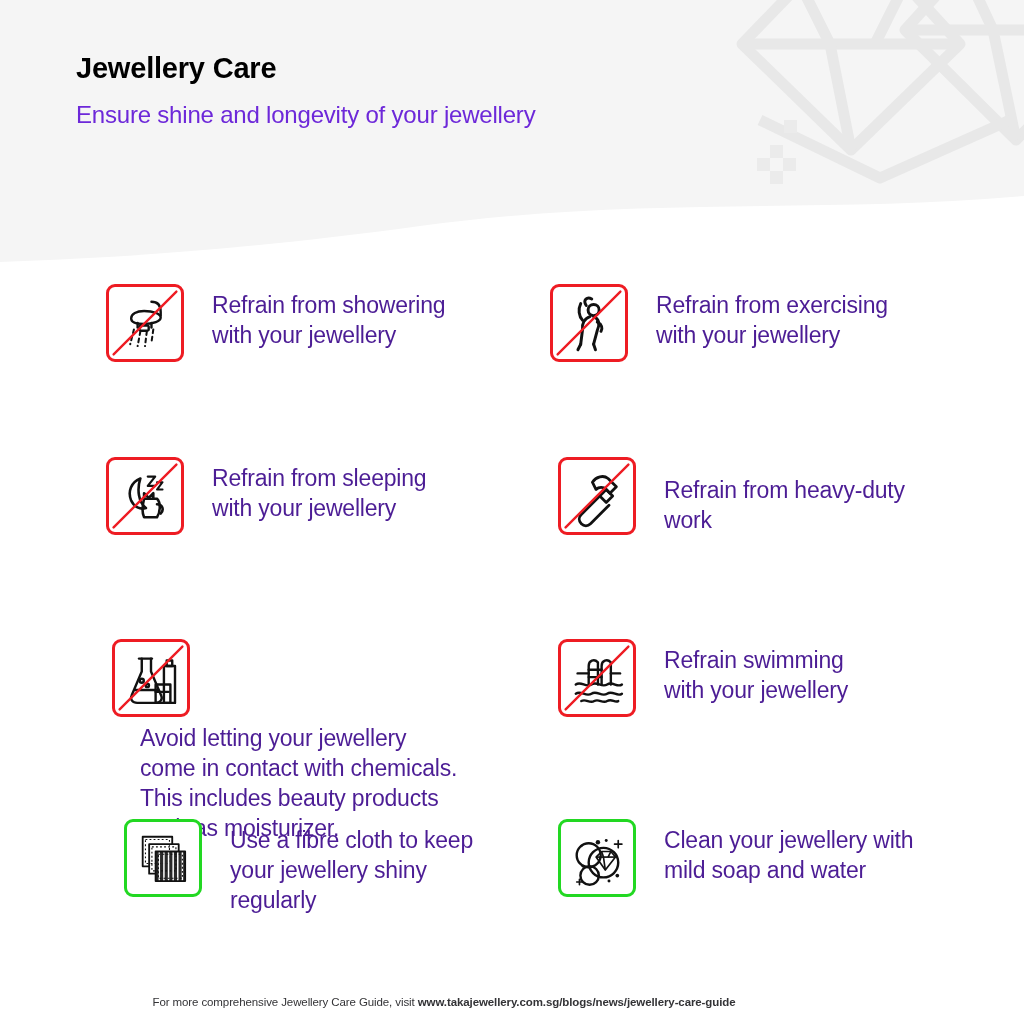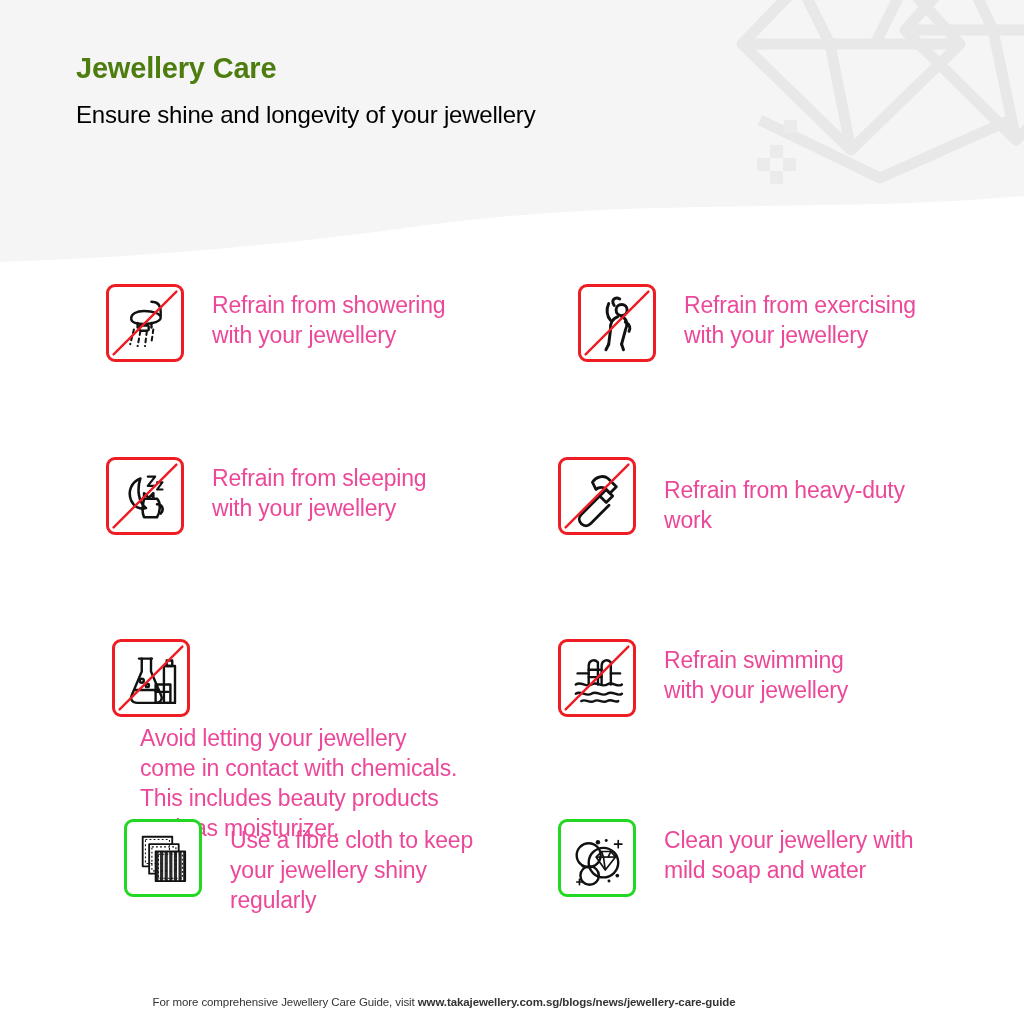--- a/index.html
+++ b/index.html
@@ -13,42 +13,42 @@
   #page { position:relative; width:1024px; height:1024px; }
 
   
   .header {
     position:absolute; left:0; top:0; width:1024px; height:262px;
     overflow:hidden;
   }
   .header-bg { position:absolute; left:0; top:0; }
   .header-text { position:absolute; left:76px; top:52px; }
   .title {
-    font-size:29px; font-weight:bold; color:#4d7c0f;
+    font-size:29px; font-weight:bold; color:#000000;
     letter-spacing:-0.2px; margin:0;
   }
   .subtitle {
-    font-size:24px; color:#000000; margin:16px 0 0 0;
+    font-size:24px; color:#6d28d9; margin:16px 0 0 0;
     font-weight:400; letter-spacing:-0.2px;
   }
 
   
   .grid { position:absolute; left:0; top:262px; width:1024px; }
   .item { position:absolute; display:flex; align-items:flex-start; }
   .icon-box {
     width:78px; height:78px; flex:0 0 78px;
     border-radius:9px; background:#ffffff;
     position:relative; box-sizing:border-box;
   }
   .icon-box.forbid { border:3px solid #ee1c23; }
   .icon-box.allow  { border:3px solid #22d822; }
   .icon-box svg { position:absolute; left:0; top:0; width:100%; height:100%; }
   .item-text {
     margin-left:28px; font-size:23px; line-height:30px;
-    color:#ec4899; letter-spacing:-0.2px; padding-top:6px;
+    color:#4c1d95; letter-spacing:-0.2px; padding-top:6px;
     white-space:pre-line;
   }
 
   
   .footer {
     position:absolute; left:0; top:996px; width:888px;
     text-align:center; font-size:11.5px; color:#333336;
     letter-spacing:-0.1px;
   }
   .footer b { font-weight:bold; }
@@ -111,21 +111,21 @@
               <path d="M34 48 L31 64"></path>
       <path d="M41 48 L39 64"></path>
               <path d="M48 46 L46 60"></path>
     </g>
             <line x1="5" y1="73" x2="73" y2="5" stroke="#ee1c23" stroke-width="2.6" stroke-linecap="round"></line>
           </svg>
         </div>
         <div class="item-text">Refrain from showering
 with your jewellery</div>
       </div>
-      <div class="item" style="left: 578px; top: 22px; justify-content: space-between;">
+      <div class="item" style="left: 550px; top: 22px; justify-content: space-between;">
         <div class="icon-box forbid">
           <svg viewBox="0 0 78 78">
     <g stroke="#111" fill="none" stroke-width="3.2" stroke-linecap="round" stroke-linejoin="round">
       <circle cx="44" cy="25" r="6"></circle>
       <path d="M36 20 C32 14 37 10 42 13"></path>
       <path d="M30 18 C27 24 28 32 32 36"></path>
       <path d="M40 32 C34 34 31 40 32 46 L30 62"></path>
       <path d="M44 32 C50 34 51 41 48 47 L44 62"></path>
       <path d="M48 38 C53 40 54 45 52 48"></path>
       <path d="M30 62 L27 68"></path>

